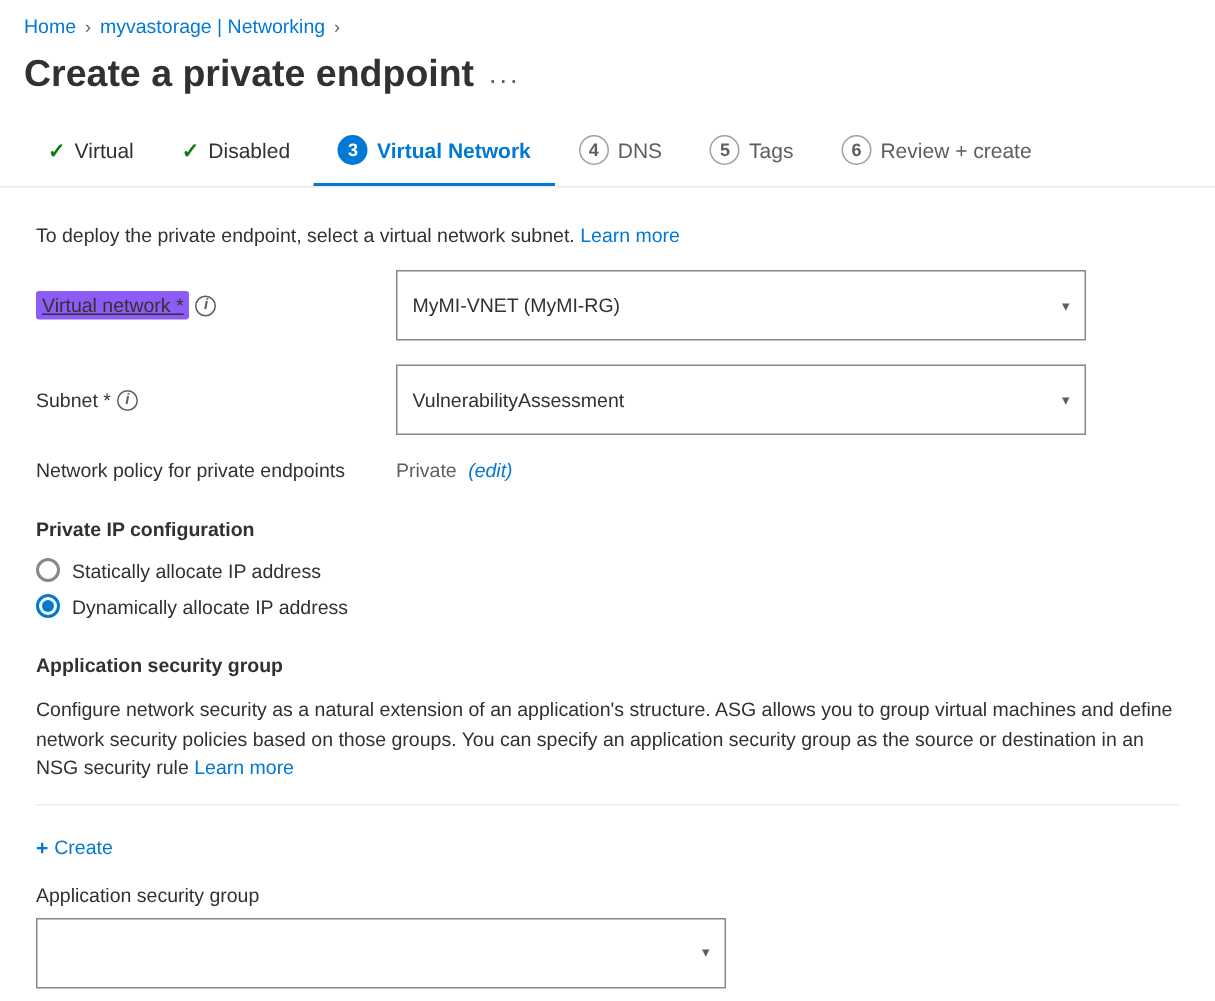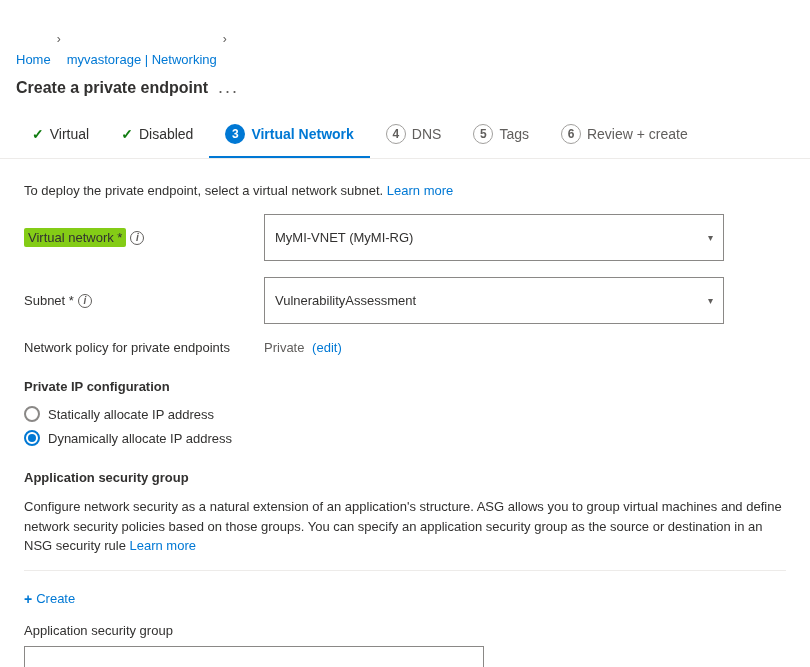--- a/index.html
+++ b/index.html
@@ -15,32 +15,32 @@
     
     .breadcrumb {
       display: flex;
       align-items: center;
       padding: 10px 16px 6px 16px;
       font-size: 13px;
       color: #0078d4;
       gap: 6px;
     }
     .breadcrumb span { color: #605e5c; }
-    .breadcrumb a { color: #0078d4; text-decoration: none; margin-top: 42px; }
+    .breadcrumb a { color: #0078d4; text-decoration: none; }
     .breadcrumb-sep { color: #605e5c; font-size: 12px; }
 
     
     .page-title-row {
       display: flex;
       align-items: center;
       padding: 4px 16px 16px 16px;
       gap: 10px;
     }
     .page-title {
-      font-size: 16px;
+      font-size: 25px;
       font-weight: 600;
       color: #323130;
     }
     .page-title-menu {
       font-size: 18px;
       color: #605e5c;
       cursor: pointer;
       letter-spacing: 2px;
     }
 
@@ -129,23 +129,24 @@
     .form-label {
       width: 240px;
       font-size: 13px;
       color: #323130;
       display: flex;
       align-items: center;
       gap: 4px;
       flex-shrink: 0;
     }
     .label-highlight {
-      background: #84cc16;
+      background: #8b5cf6;
       padding: 2px 4px;
       border-radius: 2px;
+      text-decoration: underline;
     }
     .info-icon {
       display: inline-flex;
       align-items: center;
       justify-content: center;
       width: 14px;
       height: 14px;
       border-radius: 50%;
       border: 1px solid #605e5c;
       font-size: 10px;
@@ -194,20 +195,21 @@
       flex-shrink: 0;
     }
     .policy-value {
       font-size: 13px;
       color: #605e5c;
     }
     .policy-value a {
       color: #0078d4;
       text-decoration: none;
       margin-left: 4px;
+      font-style: italic;
     }
 
     
     .sub-section-title {
       font-size: 13px;
       font-weight: 600;
       color: #323130;
       margin-bottom: 12px;
     }
 

